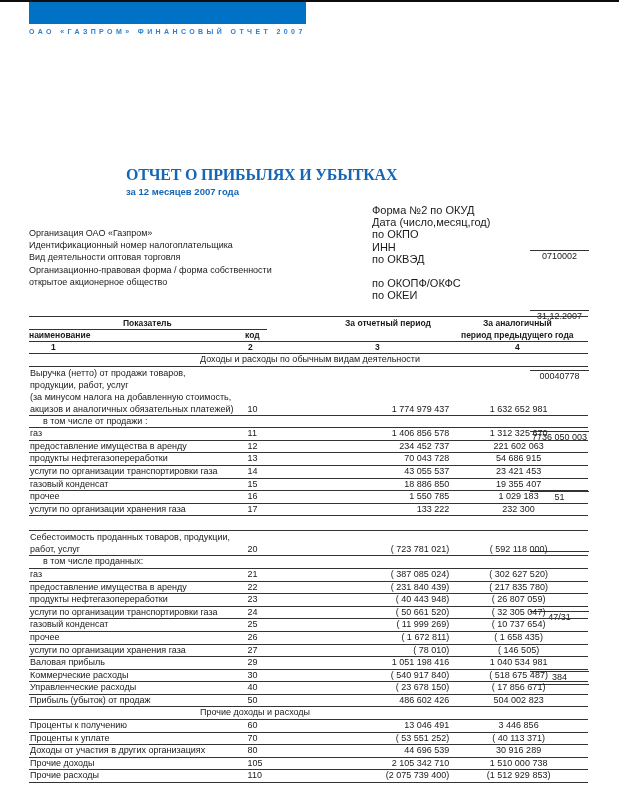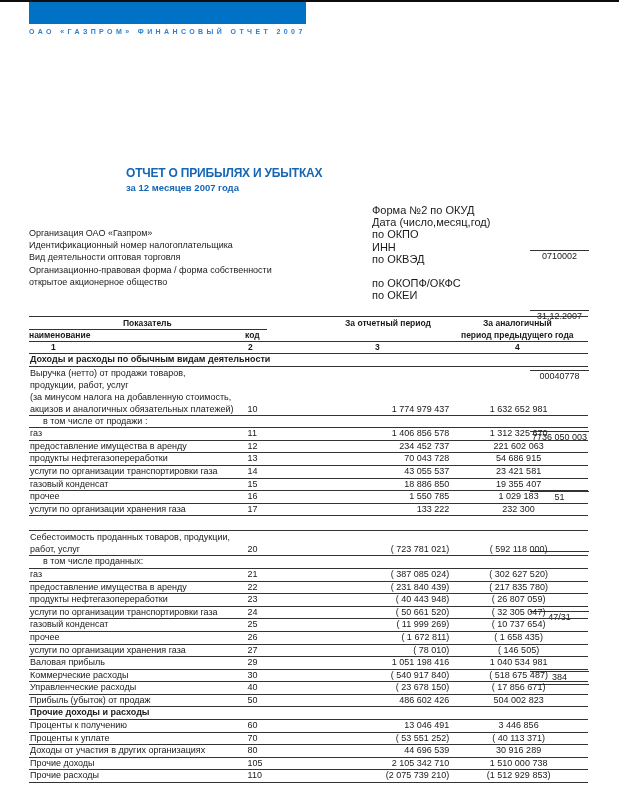--- a/index.html
+++ b/index.html
@@ -3,41 +3,41 @@
 <meta charset="utf-8">
 <style>
   html, body { margin:0; padding:0; background:#fff; }
   body { width:619px; height:804px; position:relative; overflow:hidden;
          font-family:"Liberation Sans", sans-serif; color:#1a1a1a; }
   .topline { position:absolute; left:0; top:0; width:619px; height:2px; background:#0d0d0d; }
   .band { position:absolute; left:29px; top:2px; width:277px; height:22px; background:#0072c6; }
   .brand { position:absolute; left:29px; top:28px; font-size:7px; font-weight:bold;
            letter-spacing:3.4px; color:#2a7fd4; white-space:nowrap; }
   .title { position:absolute; left:126px; top:166px; color:#1566b5; font-weight:bold; }
-  .title .t1 { font-size:12px; display:block; letter-spacing:-0.2px; }
+  .title .t1 { font-size:16px; display:block; letter-spacing:-0.2px;font-family:Liberation Serif, serif; }
   .title .t2 { font-size:9.5px; display:block; margin-top:2px; }
   .meta-left { position:absolute; left:29px; top:227px; font-size:9px; line-height:12.2px; }
   .meta-left div { white-space:nowrap; }
   .meta-mid { position:absolute; left:372px; top:204px; font-size:11px; line-height:12.2px; }
   .meta-mid div { white-space:nowrap; height:12.2px; }
   .meta-codes { position:absolute; left:530px; top:202px; width:59px; font-size:9px; }
   .meta-codes div { height:11.2px; line-height:11px; border-top:1px solid #333; text-align:center;margin-top:48px; }
   .meta-codes div.last { border-bottom:1px solid #333; }
   .meta-codes div.gap { height:11.2px; }
   .tbl { position:absolute; left:29px; top:316px; width:559px; font-size:9px; }
   .row { display:flex; border-bottom:1px solid #333; height:11.6px; line-height:11.6px; }
   .c1 { width:218px; padding-left:1px; white-space:nowrap; overflow:visible; }
   .c2 { width:60px; }
   .c3 { width:142px; text-align:right; }
   .c4 { width:139px; text-align:center; }
   .row.tall2 { height:24px; }
   .row.tall4 { height:48px; }
   .row.multi .c1 { line-height:12px; }
   .row.multi .c2, .row.multi .c3, .row.multi .c4 { align-self:flex-end; line-height:12px; }
-  .bold { font-weight:bold; }
+  .bold { font-weight:normal;justify-content:center; }
   .indent { padding-left:14px; }
   .spacer { height:14px; border-bottom:1px solid #333; }
   .hdr { position:relative; height:36px; border-top:1.5px solid #333; border-bottom:1px solid #333; font-weight:bold; font-size:8.5px; }
   .hdr span { position:absolute; white-space:nowrap; }
   .hdr .underline { position:absolute; left:0; top:12px; width:238px; border-bottom:1px solid #333; }
   .hdr .nums { position:absolute; left:0; top:24px; width:559px; border-top:1px solid #333; height:11px; }
 </style>
 </head>
 <body>
 
@@ -133,21 +133,21 @@
       <div class="row">
         <div class="c1">продукты нефтегазопереработки</div>
         <div class="c2">13</div>
         <div class="c3">70 043 728</div>
         <div class="c4">54 686 915</div>
       </div>
       <div class="row">
         <div class="c1">услуги по организации транспортировки газа</div>
         <div class="c2">14</div>
         <div class="c3">43 055 537</div>
-        <div class="c4">23 421 581</div>
+        <div class="c4">23 421 453</div>
       </div>
       <div class="row">
         <div class="c1">газовый конденсат</div>
         <div class="c2">15</div>
         <div class="c3">18 886 850</div>
         <div class="c4">19 355 407</div>
       </div>
       <div class="row">
         <div class="c1">прочее</div>
         <div class="c2">16</div>
@@ -272,17 +272,17 @@
       </div>
       <div class="row">
         <div class="c1">Прочие доходы</div>
         <div class="c2">105</div>
         <div class="c3">2 105 342 710</div>
         <div class="c4">1 510 000 738</div>
       </div>
       <div class="row">
         <div class="c1">Прочие расходы</div>
         <div class="c2">110</div>
-        <div class="c3">(2 075 739 210)</div>
+        <div class="c3">(2 075 739 400)</div>
         <div class="c4">(1 512 929 853)</div>
       </div>
     </div>
 </div>
 
 </body></html>

